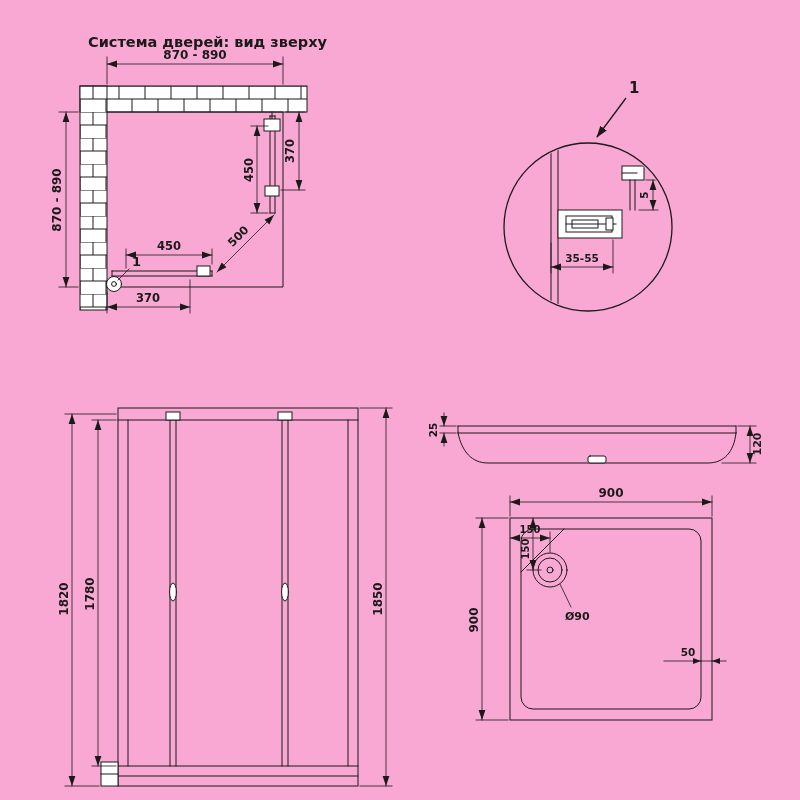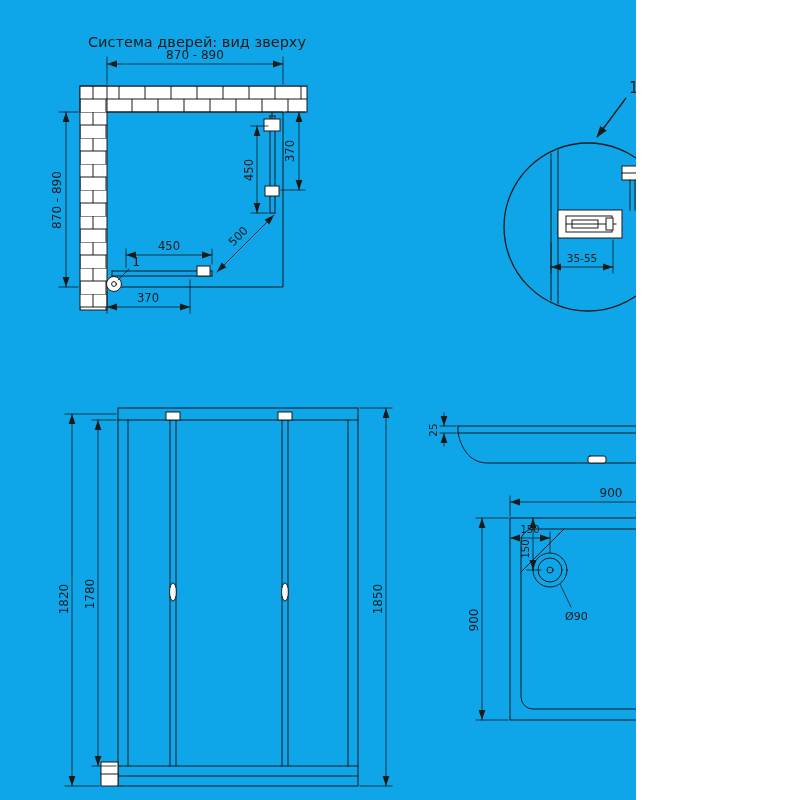--- a/index.html
+++ b/index.html
@@ -1,16 +1,16 @@
 <!DOCTYPE html>
 <html><head>
 <meta charset="utf-8">
 <style>
   html,body{margin:0;padding:0;background:#fff;}
-  .stage{position:relative;width:636px;height:800px;background:#0ea5e9;overflow:hidden;}
+  .stage{position:relative;width:800px;height:800px;background:#f9a8d4;overflow:hidden;font-weight:bold;}
   svg text{fill:#1a1a1a;font-family:"DejaVu Sans", sans-serif;}
   .ln{stroke:#1a1a1a;stroke-width:1;fill:none;stroke-linecap:square;}
   .lnf{stroke:#1a1a1a;stroke-width:1;fill:#ffffff;stroke-linecap:square;}
   .dim{stroke:#1a1a1a;stroke-width:0.8;fill:none;stroke-linecap:square;}
 </style>
 </head>
 <body>
 
 <div class="stage">
 <svg width="800" height="800" viewBox="0 0 800 800">

